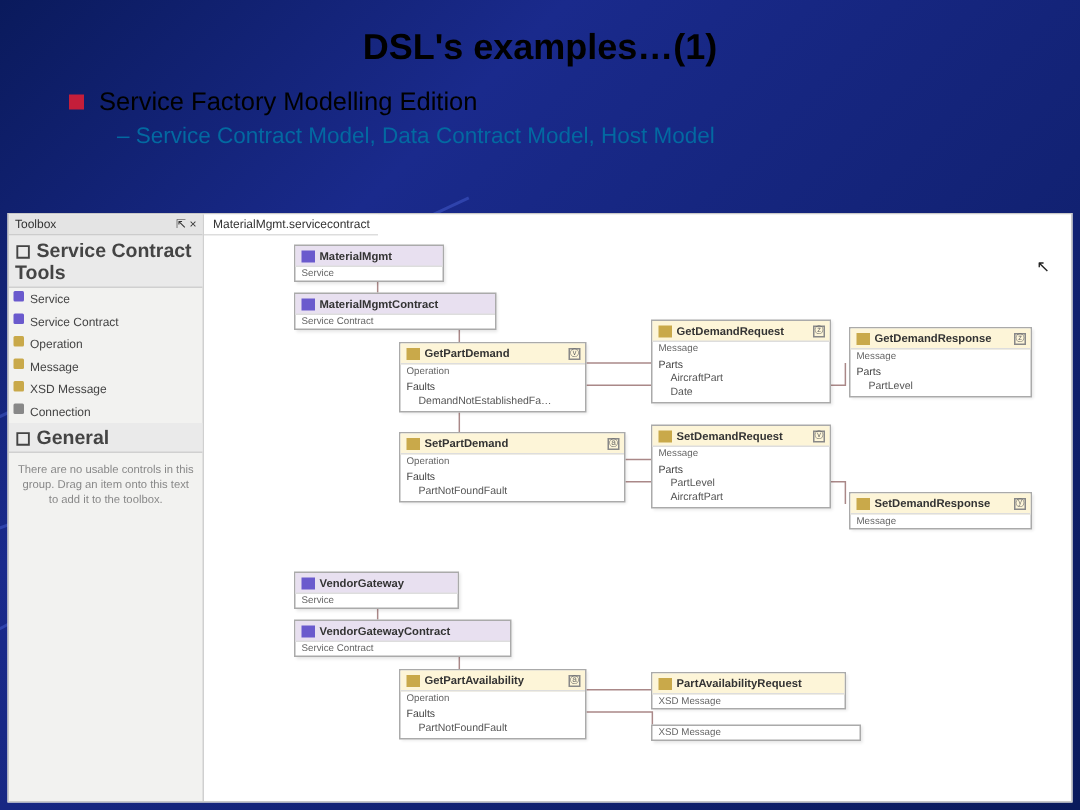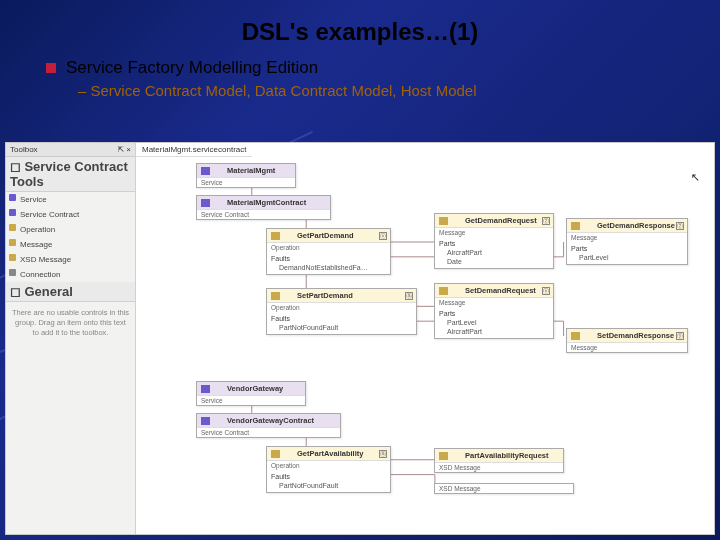--- a/index.html
+++ b/index.html
@@ -5,32 +5,32 @@
 * { margin: 0; padding: 0; box-sizing: border-box; }
 body { width: 720px; height: 540px; font-family: Arial, sans-serif; background: linear-gradient(135deg, #0a1a5c 0%, #1a2a8c 30%, #0a1a5c 100%); position: relative; overflow: hidden; }
 .streak { position: absolute; height: 2px; background: rgba(100,130,255,0.3); transform-origin: left center; }
 .s1 { width: 400px; top: 300px; left: -50px; transform: rotate(-25deg); }
 .s2 { width: 500px; top: 380px; left: -80px; transform: rotate(-20deg); }
 .s3 { width: 450px; top: 450px; left: -60px; transform: rotate(-28deg); }
 .title { text-align: center; font-size: 24px; font-weight: bold; color: #000; padding: 18px 0 12px; background: rgba(255,255,255,0.0); position: relative; z-index: 2; }
 .bullets { padding: 0 40px 8px; position: relative; z-index: 2; }
 .b1 { display: flex; align-items: center; gap: 10px; font-size: 17px; color: #000; padding-left: 6px; }
 .b1-marker { width: 10px; height: 10px; background: #c41e3a; display: inline-block; }
-.b2 { font-size: 15px; color: #a16207; padding-left: 38px; margin-top: 4px; }
+.b2 { font-size: 15px; color: #0369a1; padding-left: 38px; margin-top: 4px; }
 .diagram { position: absolute; top: 142px; left: 5px; right: 5px; bottom: 5px; background: #fdfdfd; border: 1px solid #c8c8c8; z-index: 3; display: flex; }
 .toolbox { width: 130px; background: #f2f2f0; border-right: 1px solid #d0d0d0; font-size: 8px; color: #444; }
 .toolbox-hdr { background: #e4e4e4; padding: 2px 4px; font-size: 8px; border-bottom: 1px solid #ccc; color: #333; display:flex; justify-content:space-between;}
 .toolbox-sec { background: #eaeaea; padding: 2px 4px; font-weight: bold; border-bottom: 1px solid #d0d0d0; font-size: 13px; }
 .toolbox-item { padding: 2px 4px 2px 14px; position: relative; line-height: 11px; }
 .toolbox-item::before { content: ""; position: absolute; left: 3px; top: 2px; width: 7px; height: 7px; background: var(--ib, #999); border-radius: 1px; }
 .toolbox-msg { padding: 6px 5px; color: #888; font-size: 7.5px; line-height: 10px; text-align: center; }
 .canvas { flex: 1; position: relative; background: #fff; overflow: hidden; }
 .tab { position: absolute; top: 0; left: 0; font-size: 8px; padding: 2px 6px; background: #fff; border-bottom: 1px solid #ddd; color: #333; }
 .node { position: absolute; background: #fff; border: 1px solid #aaa; font-size: 8px; box-shadow: 1px 1px 2px rgba(0,0,0,0.1); }
-.node-hdr { display: flex; align-items: center; gap: 17px; padding: 2px 4px; border-bottom: 1px solid #ddd; background: #f7f7f7; }
+.node-hdr { display: flex; align-items: center; gap: 3px; padding: 2px 4px; border-bottom: 1px solid #ddd; background: #f7f7f7; }
 .node-hdr.purple { background: #e8e0f0; }
 .node-hdr.yellow { background: #fdf5d8; }
 .node-ico { width: 9px; height: 8px; background: var(--nc, #999); flex-shrink: 0; }
 .node-name { font-weight: bold; color: #333; font-size: 7.5px; white-space: nowrap; }
 .node-sub { font-size: 6.5px; color: #666; padding: 1px 4px; }
 .node-body { padding: 2px 4px; }
 .node-sect { font-size: 7px; color: #444; padding: 1px 0; }
 .node-item { font-size: 7px; color: #555; padding: 0 0 0 8px; line-height: 9px; }
 .chev { position: absolute; top: 3px; right: 3px; width: 8px; height: 8px; border: 1px solid #888; font-size: 6px; text-align: center; line-height: 7px; color: #666; cursor: pointer; }
 svg.connections { position: absolute; top: 0; left: 0; width: 100%; height: 100%; pointer-events: none; }

